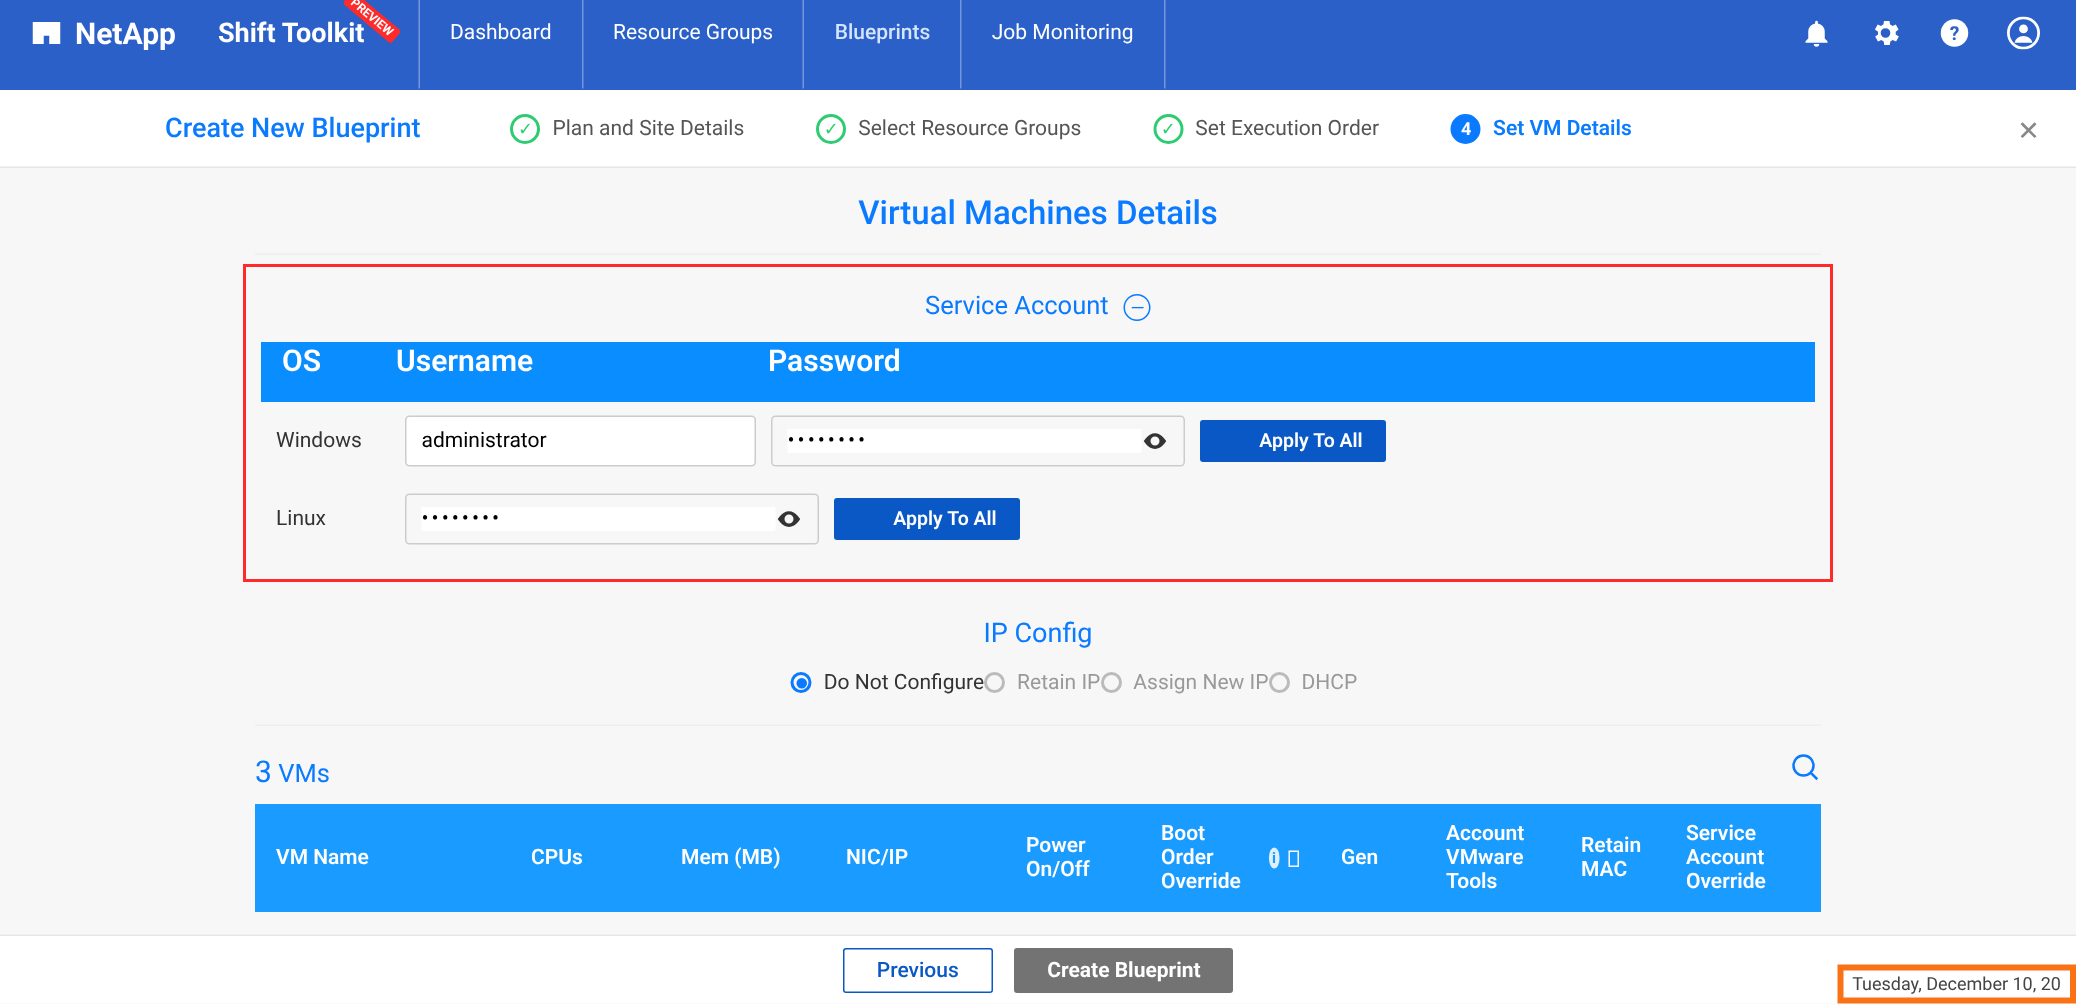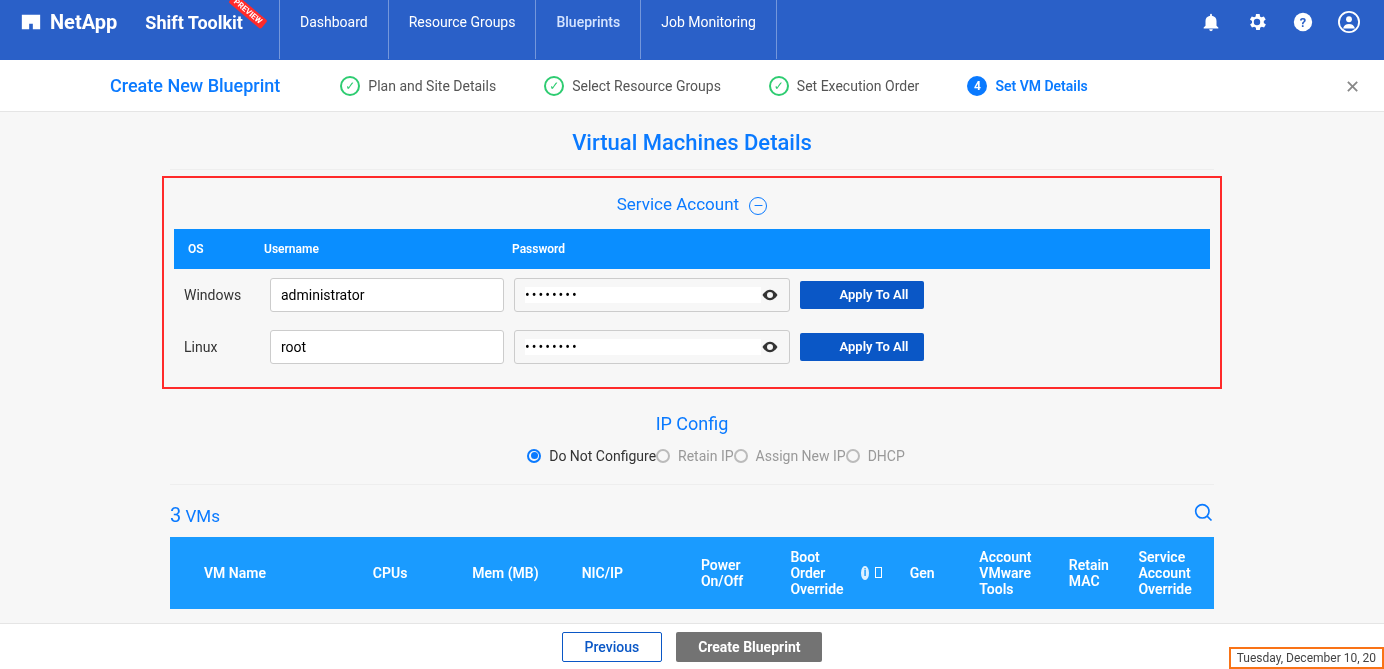--- a/index.html
+++ b/index.html
@@ -26,21 +26,21 @@
   .step.cur .c { background:#0a7aff; border-color:#0a7aff; color:#fff; font-weight:700; font-size:12px;}
   .step.cur { color:#0a7aff; font-weight:600;}
   .close-x { position:absolute; right:24px; top:16px; color:#888; font-size:18px; cursor:pointer;}
   .page { padding: 18px 0 0 0; }
   .section-title { text-align:center; color:#0a7aff; font-size:22px; font-weight:500; margin-bottom:14px;}
   .hr { height:1px; background:#eee; margin: 0 170px 0 170px;}
   .card { margin: 0 auto; width:1060px; }
   .svc-box { border:2px solid #ff2a2a; padding: 16px 10px 14px 10px; margin-top:6px;}
   .svc-title { text-align:center; color:#0a7aff; font-size:17px; margin-bottom:14px;}
   .svc-title .collapse { display:inline-flex; vertical-align:middle; margin-left:6px; width:18px; height:18px; border:1.5px solid #0a7aff; border-radius:50%; align-items:center; justify-content:center; color:#0a7aff; font-size:12px; cursor:pointer;}
-  .tblhead { background:#0a8eff; color:#fff; display:flex; font-weight:600; font-size:12px; height:40px; align-items:center;}
+  .tblhead { background:#0a8eff; color:#fff; display:flex; font-weight:600; font-size:20px; height:40px; }
   .col-os { width:90px; padding-left:14px;}
   .col-user { width:248px;}
   .col-pass { width:286px;}
   .col-btn { flex:1; }
   .svc-row { display:flex; align-items:center; height:52px; gap:10px;}
   .svc-row .os { width:86px; padding-left:10px; font-size:14px; color:#333;}
   .svc-row input[type=text], .svc-row .pw-wrap { height:34px; border:1px solid #ccc; border-radius:3px; padding:0 10px; font-size:14px;}
   .svc-row .user-in { width:234px;}
   .svc-row .pw-wrap { width:276px; display:flex; align-items:center; position:relative;}
   .svc-row .pw-wrap input { border:none; outline:none; flex:1; font-size:14px; letter-spacing:2px;}
@@ -54,38 +54,38 @@
   .ip-opt.sel .r { border-color:#0a7aff;}
   .ip-opt.sel .r::after { content:""; width:7px; height:7px; border-radius:50%; background:#0a7aff;}
   .hr2 { height:1px; background:#eee; margin: 0 170px;}
   .vm-bar { display:flex; align-items:flex-start; margin:18px 170px 10px 170px;}
   .vm-count { color:#0a7aff; font-size:17px;}
   .vm-count b { font-size:20px; font-weight:400;}
   .vm-bar .spacer{flex:1;}
   .search-ico { color:#0a7aff; cursor:pointer;}
   .vmtbl { margin:0 170px; background:#1a9bff; color:#fff; height:72px; display:flex; align-items:center; font-weight:600; font-size:14px;}
   .vmtbl > div { padding:0 14px;}
-  .vmc-name{width:170px;margin-left:20px;}
+  .vmc-name{width:170px;}
   .vmc-cpu{width:100px;}
   .vmc-mem{width:110px;}
   .vmc-nic{width:120px;}
   .vmc-pow{width:90px;}
   .vmc-boot{width:120px; display:flex; align-items:center; gap:4px;}
   .vmc-gen{width:70px;}
   .vmc-rem{width:90px;}
   .vmc-mac{width:70px;}
   .vmc-sao{width:90px;}
   .footer { position:absolute; bottom:0; left:0; right:0; height:46px; background:#fff; border-top:1px solid #e5e5e5; display:flex; align-items:center; justify-content:center; gap:14px;}
   .btn { height:30px; padding:0 22px; font-size:14px; cursor:pointer; border-radius:2px;}
   .btn.prev { background:#fff; color:#0a57c6; border:1.5px solid #0a57c6; font-weight:500;}
   .btn.create { background:#737373; color:#fff; border:none; font-weight:700;}
   .watermark { position:absolute; right:28px; bottom:22px; color:#b0b0b0; text-align:right; pointer-events:none;}
   .watermark .l1{ font-size:22px; }
   .watermark .l2{ font-size:13px;}
-  .datebox { position:absolute; right:0; bottom:0; border:2px solid #f97316; background:#fff; color:#444; font-size:12px; padding:2px 6px;}
+  .datebox { position:absolute; right:0; bottom:0; border:4px solid #f97316; background:#fff; color:#444; font-size:12px; padding:2px 6px;}
   .boot-cb { width:11px; height:11px; border:1.5px solid #fff; display:inline-block; margin-left:2px;}
   .info-ico { width:14px; height:14px; border-radius:50%; background:rgba(255,255,255,.85); color:#1a9bff; font-size:10px; display:inline-flex; align-items:center; justify-content:center; font-weight:700;}
 </style>
 </head>
 <body>
 
 <div class="topbar">
   <div class="brand">
     <span class="brand-n">
       <svg viewBox="0 0 24 24">
@@ -179,21 +179,20 @@
           <span class="eye">
               <svg viewBox="0 0 24 24" width="18" height="18">
                 <path fill="#333" d="M12 5C6 5 2 12 2 12s4 7 10 7 10-7 10-7-4-7-10-7zm0 11a4 4 0 1 1 4-4 4 4 0 0 1-4 4z"></path>
               </svg>
             </span>
         </div>
         <button class="apply-btn">Apply To All</button>
       </div>
       <div class="svc-row">
         <div class="os">Linux</div>
-        <input class="user-in" type="text" value="root" style="">
         <div class="pw-wrap">
           <input type="password" value="••••••••" style="">
           <span class="eye">
               <svg viewBox="0 0 24 24" width="18" height="18">
                 <path fill="#333" d="M12 5C6 5 2 12 2 12s4 7 10 7 10-7 10-7-4-7-10-7zm0 11a4 4 0 1 1 4-4 4 4 0 0 1-4 4z"></path>
               </svg>
             </span>
         </div>
         <button class="apply-btn">Apply To All</button>
       </div>

